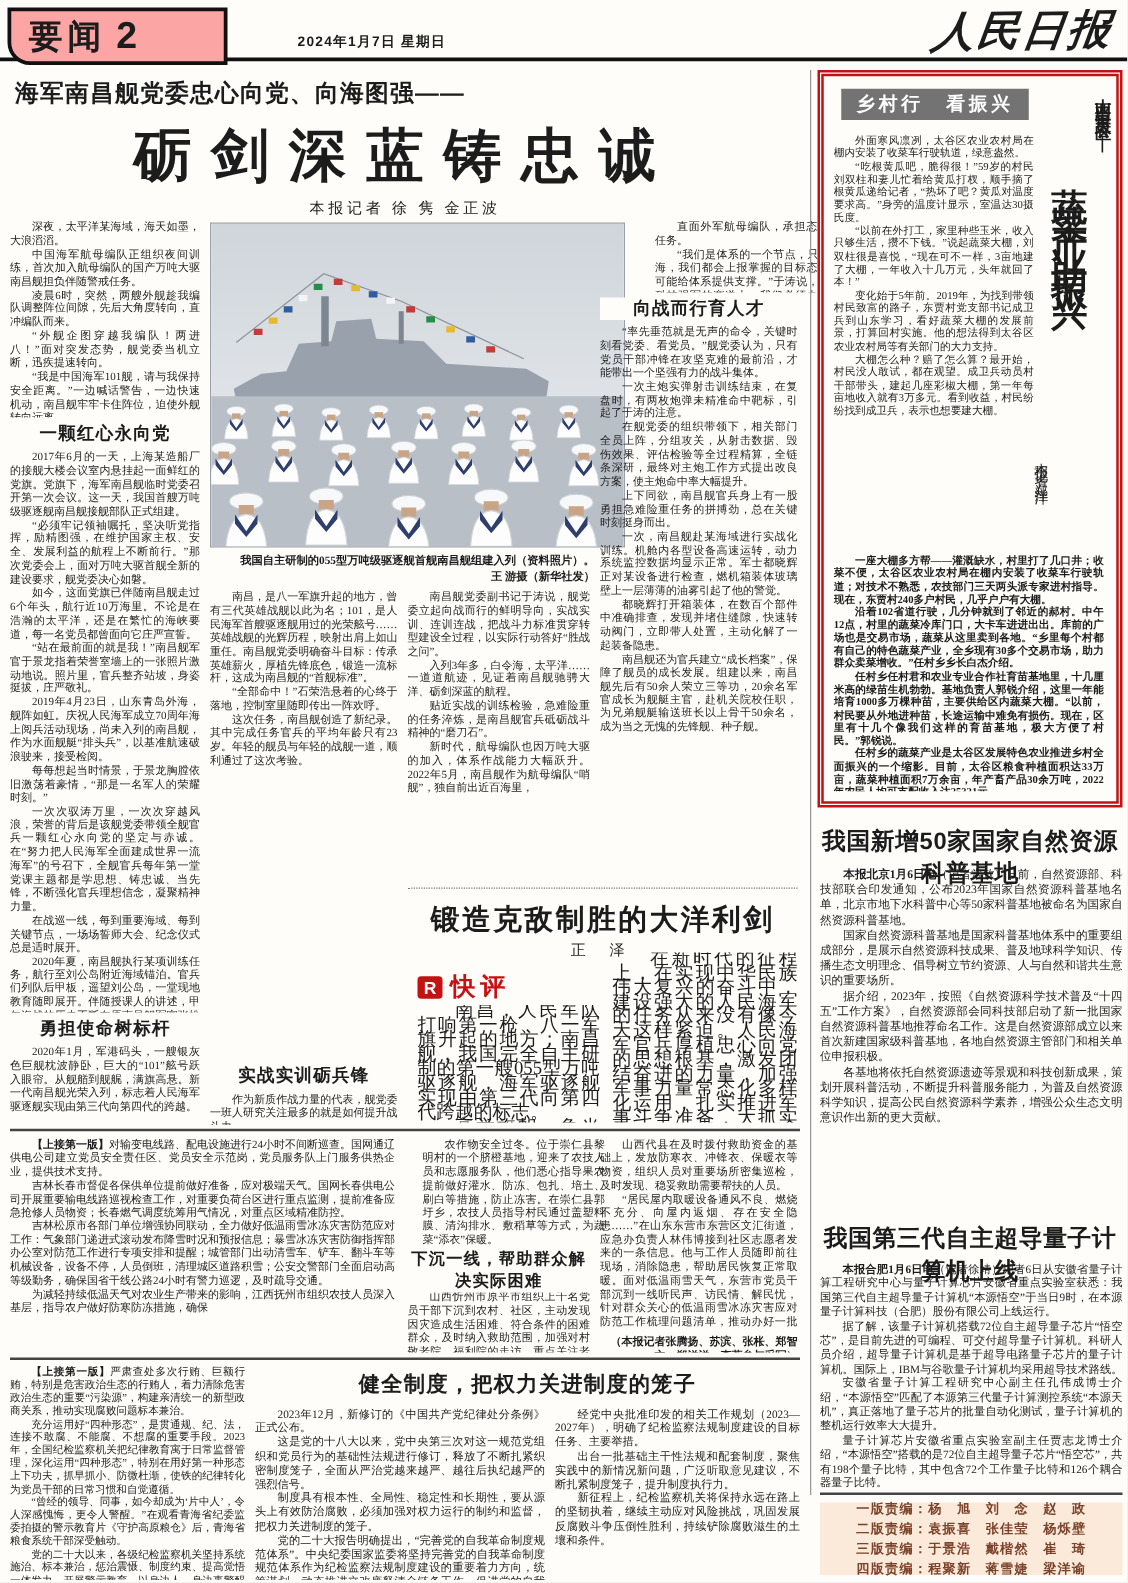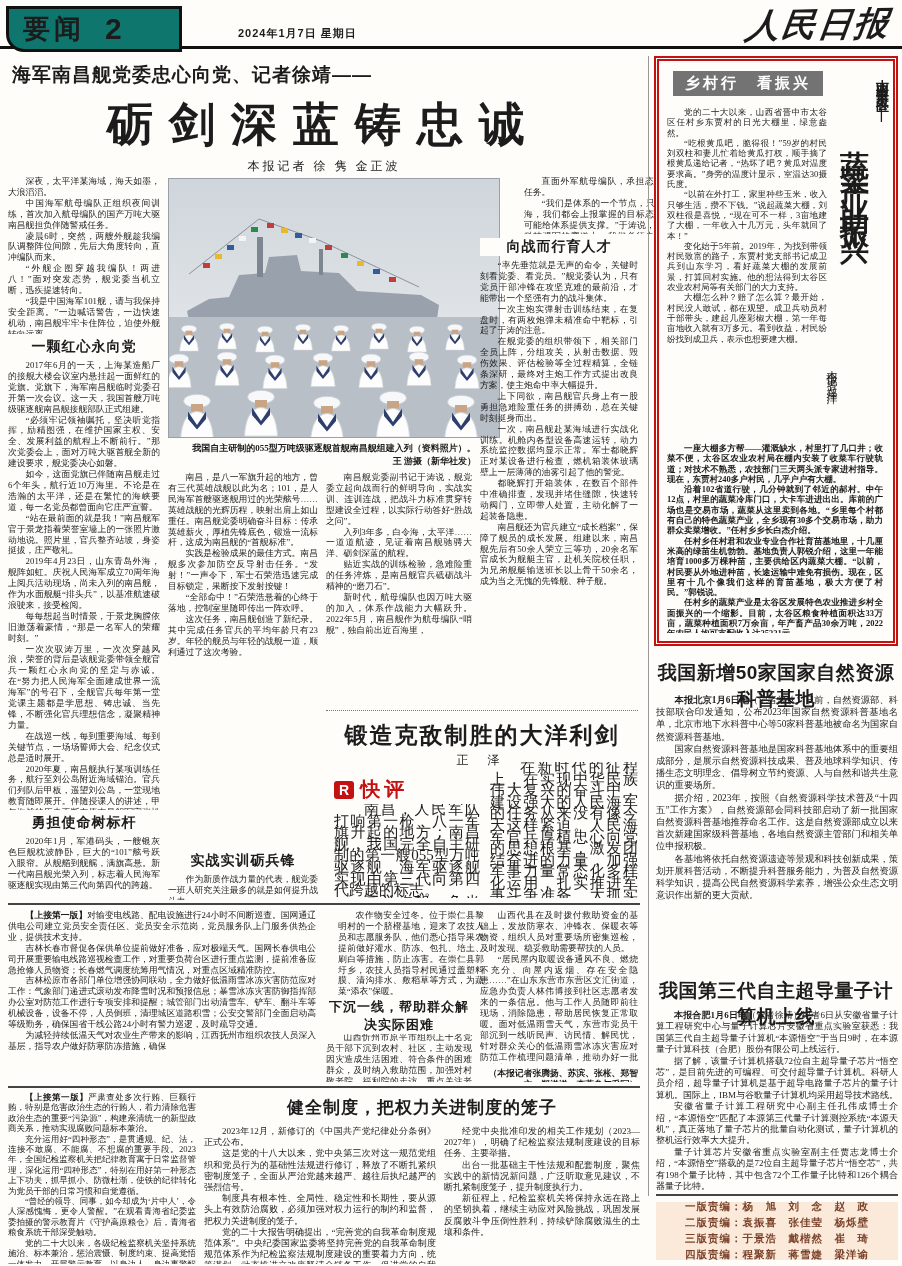--- a/index.html
+++ b/index.html
@@ -1,20 +1,20 @@
 <!DOCTYPE html>
 <html><head>
 <meta charset="utf-8">
 <style>
   html,body{margin:0;padding:0;background:#e9e9e9;}
   #page{position:relative;width:902px;height:1266px;background:#fffdf9;margin:0 auto;overflow:hidden;
         font-family:"Liberation Serif","DejaVu Serif",serif;color:#1c1c1c;}
   
   .section-box{position:absolute;left:6px;top:6px;width:156px;height:40px;border:3px solid #111;
-        border-radius:0 0 0 18px;display:flex;align-items:center;padding-left:14px;gap:20px;background:#0f766e;z-index:3;}
+        border-radius:0 0 0 18px;display:flex;align-items:center;padding-left:14px;gap:8px;background:#fca5a5;z-index:3;}
   .section-label{font:bold 27px "Liberation Sans","DejaVu Sans",sans-serif;letter-spacing:4px;}
   .page-num{font:bold 30px "Liberation Sans","DejaVu Sans",sans-serif;}
   .page-date{position:absolute;left:238px;top:26px;font:bold 11px "Liberation Sans","DejaVu Sans",sans-serif;letter-spacing:1px;}
   .masthead{position:absolute;right:12px;top:2px;font-family:"DejaVu Serif",serif;font-weight:bold;font-style:italic;
         font-size:34px;letter-spacing:2px;transform:skewX(-8deg) rotate(-1deg);}
   .header-rule{position:absolute;left:0;top:46px;width:902px;border-top:3px solid #111;}
   
   .col{position:absolute;overflow:hidden;font-size:8.8px;line-height:10.9px;text-align:justify;}
   .para{margin:0;text-indent:2em;}
   .para b{font-weight:bold;}
@@ -69,21 +69,21 @@
 <div id="page">
 
   <div class="section-box">
     <span class="section-label">要闻</span>
     <span class="page-num">2</span>
   </div>
   <div class="page-date">2024年1月7日 星期日</div>
   <div class="masthead">人民日报</div>
   <div class="header-rule"></div>
 
-  <div class="navy-kicker">海军南昌舰党委忠心向党、记者徐靖——</div>
+  <div class="navy-kicker">海军南昌舰党委忠心向党、向海图强——</div>
   <div class="navy-title">砺剑深蓝铸忠诚</div>
   <div class="navy-byline">本报记者 徐 隽 金正波</div>
 
   <div class="col" style="left:8px;top:176px;width:152px;height:158px;">
       <p class="para">深夜，太平洋某海域，海天如墨，大浪滔滔。</p>
       <p class="para">中国海军航母编队正组织夜间训练，首次加入航母编队的国产万吨大驱南昌舰担负伴随警戒任务。</p>
       <p class="para">凌晨6时，突然，两艘外舰趁我编队调整阵位间隙，先后大角度转向，直冲编队而来。</p>
       <p class="para">“外舰企图穿越我编队！两进八！”面对突发态势，舰党委当机立断，迅疾提速转向。</p>
       <p class="para">“我是中国海军101舰，请与我保持安全距离。”一边喊话警告，一边快速机动，南昌舰牢牢卡住阵位，迫使外舰转向远离。</p>
     </div>
@@ -164,21 +164,20 @@
           <use href="#sailor" transform="translate(224,219) scale(1.5)"></use>
         <use href="#sailor" transform="translate(292,223) scale(1.5)"></use>
       </g>
     </svg>
   </div>
   <div id="photo-caption">我国自主研制的055型万吨级驱逐舰首舰南昌舰组建入列（资料照片）。</div>
   <div id="photo-credit">王 游摄（新华社发）</div>
 
   <div class="col" style="left:168px;top:472px;width:150px;height:376px;">
       <p class="para">南昌，是八一军旗升起的地方，曾有三代英雄战舰以此为名；101，是人民海军首艘驱逐舰用过的光荣舷号……英雄战舰的光辉历程，映射出肩上如山重任。南昌舰党委明确奋斗目标：传承英雄薪火，厚植先锋底色，锻造一流标杆，这成为南昌舰的“首舰标准”。</p>
-      <p class="para">实践是检验成果的最佳方式。南昌舰多次参加防空反导射击任务。“发射！”一声令下，军士石荣浩迅速完成目标锁定，果断按下发射按键！</p>
       <p class="para">“全部命中！”石荣浩悬着的心终于落地，控制室里随即传出一阵欢呼。</p>
       <p class="para">这次任务，南昌舰创造了新纪录。其中完成任务官兵的平均年龄只有23岁。年轻的舰员与年轻的战舰一道，顺利通过了这次考验。</p>
     </div>
   <div class="abs-subhead" style="left:168px;top:852px;width:150px;">实战实训砺兵锋</div>
   <div class="col" style="left:168px;top:874px;width:150px;height:26px;">
       <p class="para">作为新质作战力量的代表，舰党委一班人研究关注最多的就是如何提升战斗力。</p>
     </div>
 
   <div class="col" style="left:326px;top:472px;width:146px;height:232px;">
       <p class="para">南昌舰党委副书记于涛说，舰党委立起向战而行的鲜明导向，实战实训、连训连战，把战斗力标准贯穿转型建设全过程，以实际行动答好“胜战之问”。</p>
@@ -261,21 +260,21 @@
       <p class="para">出台一批基础主干性法规和配套制度，聚焦实践中的新情况新问题，广泛听取意见建议，不断扎紧制度笼子，提升制度执行力。</p>
       <p class="para">新征程上，纪检监察机关将保持永远在路上的坚韧执着，继续主动应对风险挑战，巩固发展反腐败斗争压倒性胜利，持续铲除腐败滋生的土壤和条件。</p>
     </div>
 
   <div class="rural-box">
     <div class="rural-label">乡村行　看振兴</div>
     <div class="rural-kicker">山西晋中市太谷区——</div>
     <div class="rural-title">蔬菜产业助振兴</div>
     <div class="rural-byline">本报记者 郑洋洋</div>
     <div class="col rural-narrow">
-        <p class="para">党的二十大以来，山西省晋中市太谷区任村乡东贾村的日光大棚里，绿意盎然。</p>
+        <p class="para">外面寒风凛冽，太谷区农业农村局在棚内安装了收菜车行驶轨道，绿意盎然。</p>
         <p class="para">“吃根黄瓜吧，脆得很！”59岁的村民刘双柱和妻儿忙着给黄瓜打杈，顺手摘了根黄瓜递给记者，“热坏了吧？黄瓜对温度要求高。”身旁的温度计显示，室温达30摄氏度。</p>
         <p class="para">“以前在外打工，家里种些玉米，收入只够生活，攒不下钱。”说起蔬菜大棚，刘双柱很是喜悦，“现在可不一样，3亩地建了大棚，一年收入十几万元，头年就回了本！”</p>
         <p class="para">变化始于5年前。2019年，为找到带领村民致富的路子，东贾村党支部书记成卫兵到山东学习，看好蔬菜大棚的发展前景，打算回村实施。他的想法得到太谷区农业农村局等有关部门的大力支持。</p>
         <p class="para">大棚怎么种？赔了怎么算？最开始，村民没人敢试，都在观望。成卫兵动员村干部带头，建起几座彩椒大棚，第一年每亩地收入就有3万多元。看到收益，村民纷纷找到成卫兵，表示也想要建大棚。</p>
       </div>
     <div class="col rural-wide">
         <p class="para">一座大棚多方帮——灌溉缺水，村里打了几口井；收菜不便，太谷区农业农村局在棚内安装了收菜车行驶轨道；对技术不熟悉，农技部门三天两头派专家进村指导。现在，东贾村240多户村民，几乎户户有大棚。</p>
         <p class="para">沿着102省道行驶，几分钟就到了邻近的郝村。中午12点，村里的蔬菜冷库门口，大卡车进进出出。库前的广场也是交易市场，蔬菜从这里卖到各地。“乡里每个村都有自己的特色蔬菜产业，全乡现有30多个交易市场，助力群众卖菜增收。”任村乡乡长白杰介绍。</p>
         <p class="para">任村乡任村君和农业专业合作社育苗基地里，十几厘米高的绿苗生机勃勃。基地负责人郭锐介绍，这里一年能培育1000多万棵种苗，主要供给区内蔬菜大棚。“以前，村民要从外地进种苗，长途运输中难免有损伤。现在，区里有十几个像我们这样的育苗基地，极大方便了村民。”郭锐说。</p>
         <p class="para">任村乡的蔬菜产业是太谷区发展特色农业推进乡村全面振兴的一个缩影。目前，太谷区粮食种植面积达33万亩，蔬菜种植面积7万余亩，年产畜产品30余万吨，2022年农民人均可支配收入达25321元。</p>

